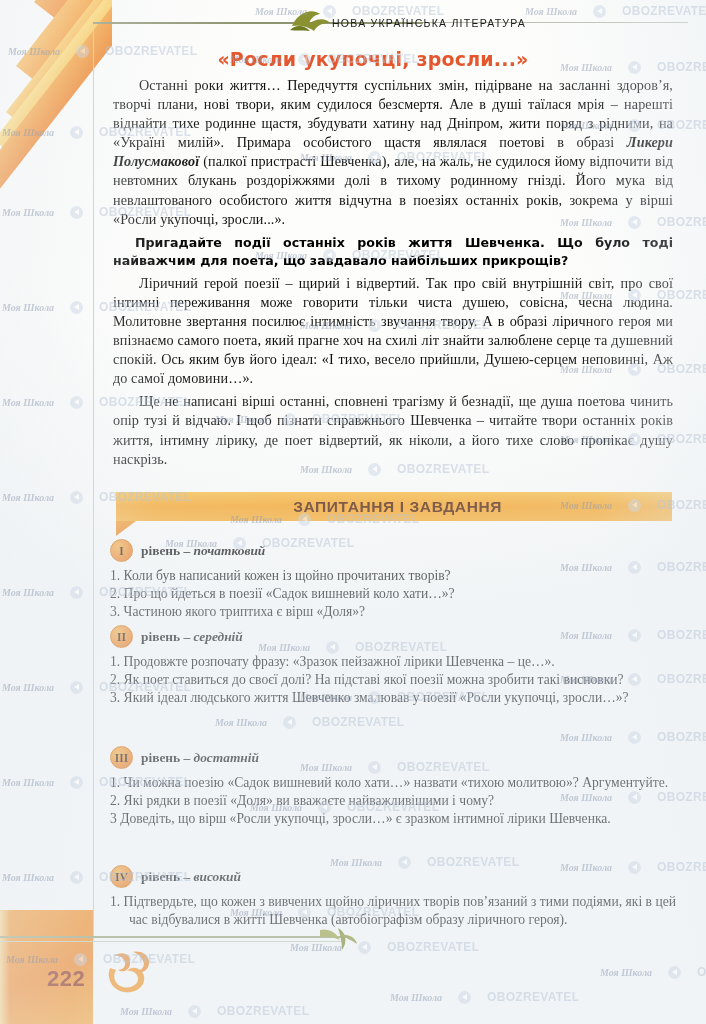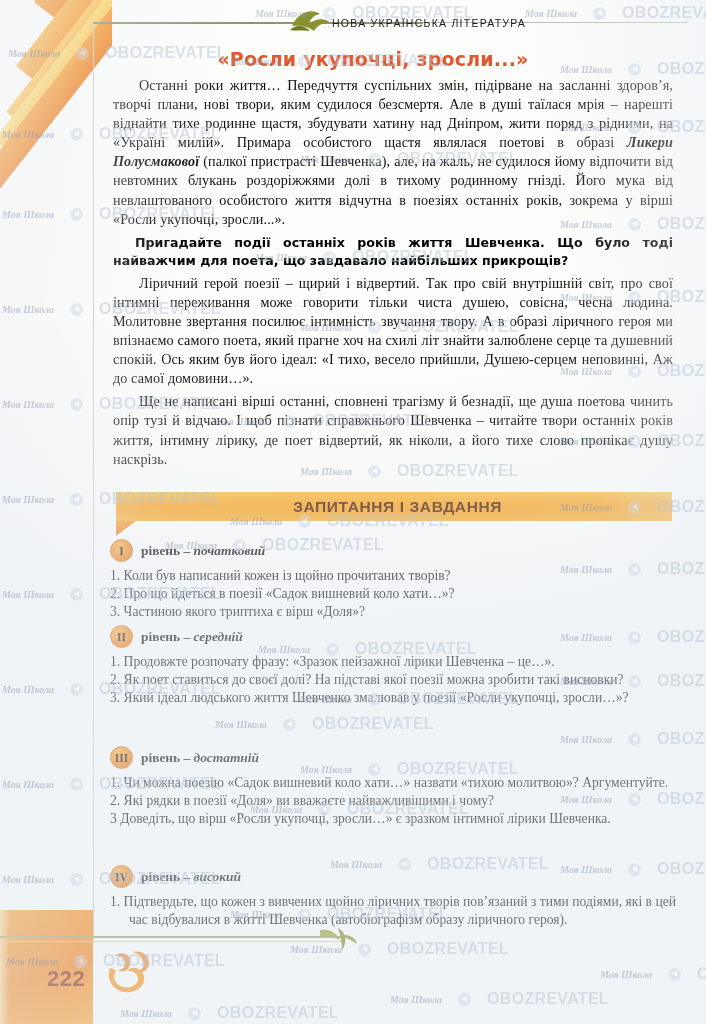--- a/index.html
+++ b/index.html
@@ -162,21 +162,21 @@
     position:absolute;white-space:nowrap;pointer-events:none;
     font-family:"Liberation Sans", sans-serif;
     display:flex;align-items:center;gap:16px;
     opacity:.5;
   }
   .wm .ms{
     font-family:"Liberation Serif", serif;
     font-style:italic;font-weight:bold;font-size:10px;color:#8f9db5;
   }
   .wm .ob{
-    font-weight:bold;font-size:16px;color:#b9c6d8;letter-spacing:.3px;text-align:center;
+    font-weight:bold;font-size:12px;color:#b9c6d8;letter-spacing:.3px;text-align:center;
   }
   .wm .dot{
     width:13px;height:13px;border-radius:50%;
     background:#cdd8e6;position:relative;flex:none;
   }
   .wm .dot:after{
     content:"";position:absolute;left:3.5px;top:3px;
     width:0;height:0;border-top:3.5px solid transparent;
     border-bottom:3.5px solid transparent;border-right:5px solid #ffffff;
   }

